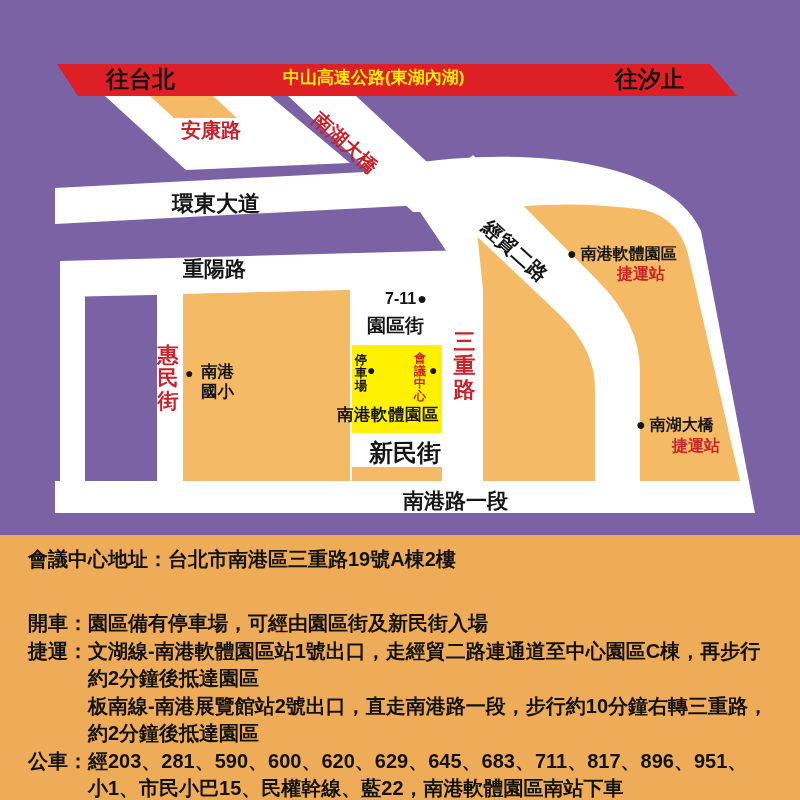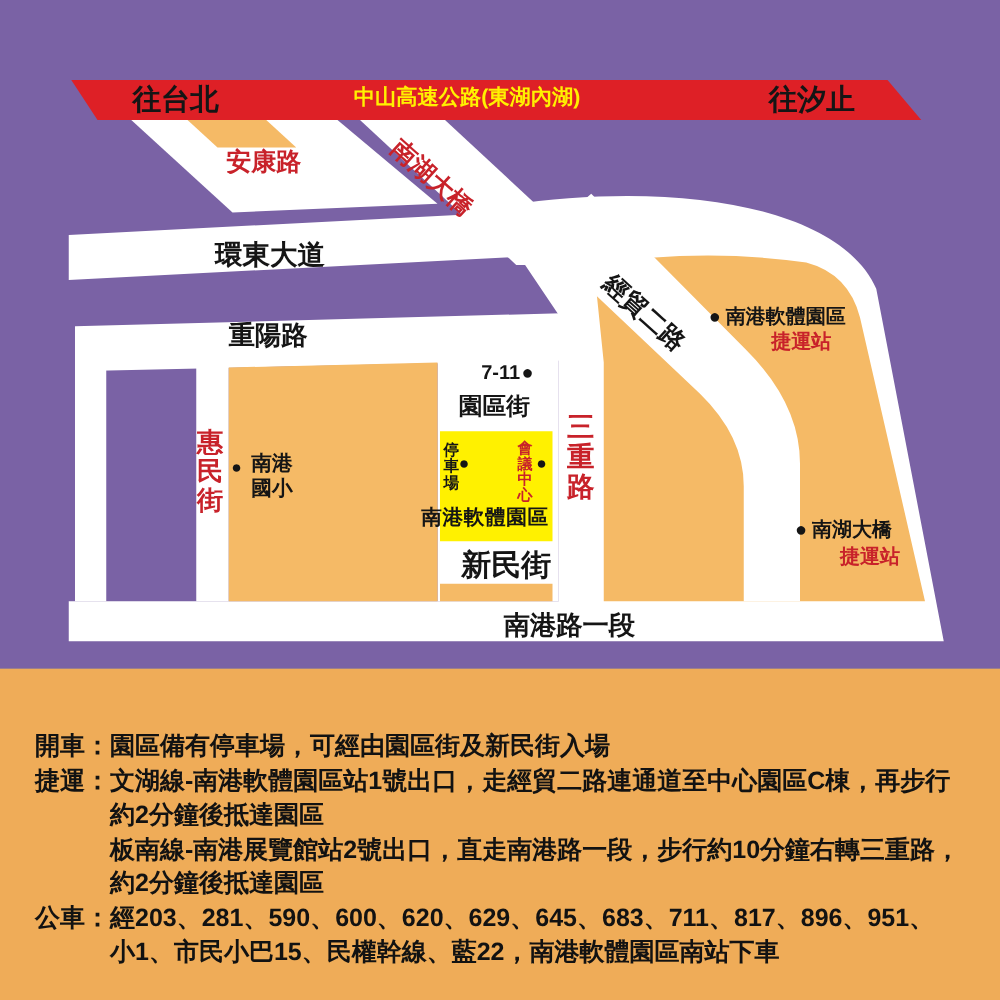--- a/index.html
+++ b/index.html
@@ -130,20 +130,21 @@
 
     <div class="ml lb-park vert">停車場</div>
     <div class="dotc dot-park">●</div>
     <div class="ml lb-conf vert red">會議中心</div>
     <div class="dotc dot-conf">●</div>
     <div class="ml lb-swpark">南港軟體園區</div>
   </div>
 
   <div class="info">
     <div class="info-inner">
+      <div class="addr">會議中心地址：台北市南港區三重路19號A棟2樓</div>
       <div class="rows">
         <div class="row">
           <div class="lab">開車：</div>
           <div class="cnt">園區備有停車場，可經由園區街及新民街入場</div>
         </div>
         <div class="row">
           <div class="lab">捷運：</div>
           <div class="cnt">
             <div>文湖線-南港軟體園區站1號出口，走經貿二路連通道至中心園區C棟，再步行</div>
             <div>約2分鐘後抵達園區</div>

